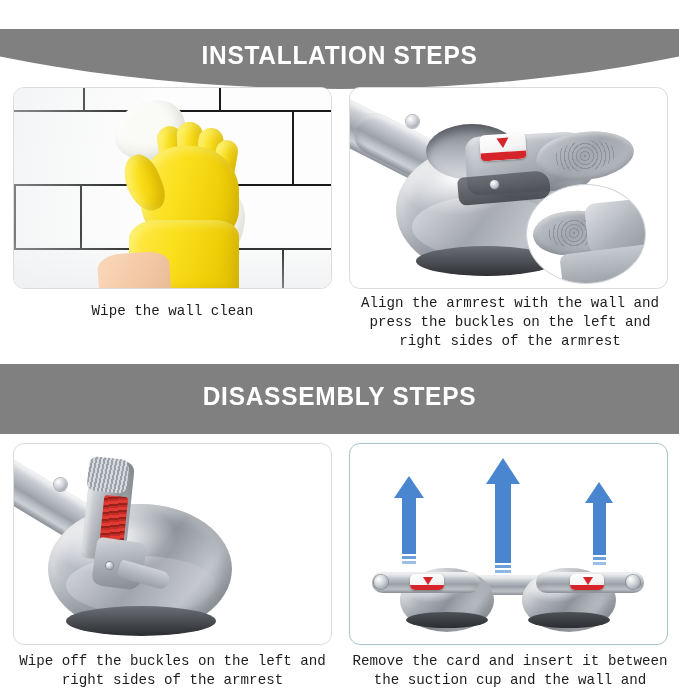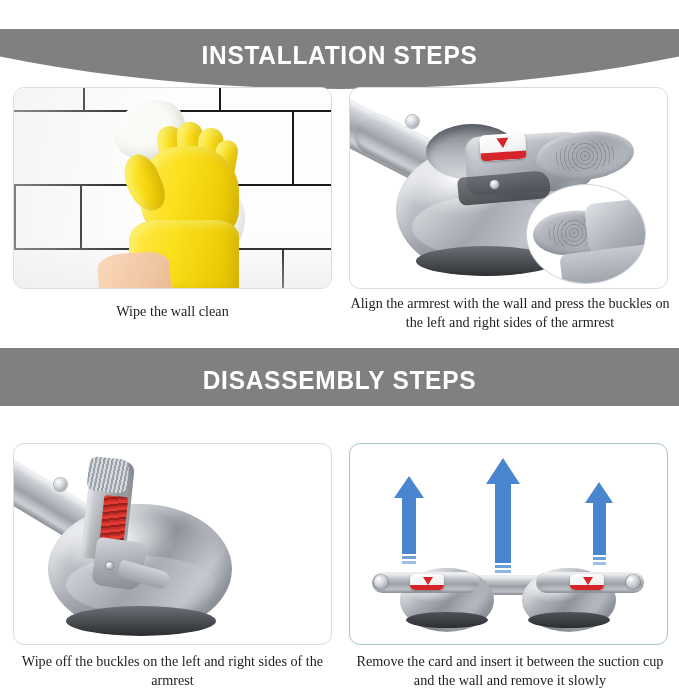--- a/index.html
+++ b/index.html
@@ -48,21 +48,21 @@
   #banner-install { top: 0; height: 64px; margin-top: 29px; }
   #banner-install .banner-shape {
     top: -480px;
     width: 1500px;
     height: 540px;
     border-radius: 0 0 750px 750px / 0 0 300px 300px;
   }
   #banner-install .banner-title { top: 11px; }
 
   
-  #banner-disassembly { top: 348px; height: 58px; }
+  #banner-disassembly { top: 364px; height: 70px; }
   #banner-disassembly .banner-shape {
     top: -258px;
     width: 1580px;
     height: 580px;
     border-radius: 50% / 50%;
   }
   #banner-disassembly .banner-title { top: 17px; }
 
   
   .panel {
@@ -85,21 +85,21 @@
     inset: 0;
   }
 
   
   .caption {
     position: absolute;
     text-align: center;
     font-size: 14.2px;
     color: #1d1d1d;
     line-height: 19px;
-    font-family: Liberation Serif, serif;
+    font-family: Liberation Mono, monospace;
   }
   #caption-wipe    { left: 13px;  top: 302px; width: 319px; }
   #caption-align   { left: 345px; top: 294px; width: 330px; }
   #caption-lift    { left: 13px;  top: 652px; width: 319px; }
   #caption-remove  { left: 345px; top: 652px; width: 330px; }
 
   
   .tile-wall { position: absolute; inset: 0; background: #fdfdfd; }
   .tile-row {
     position: absolute;

